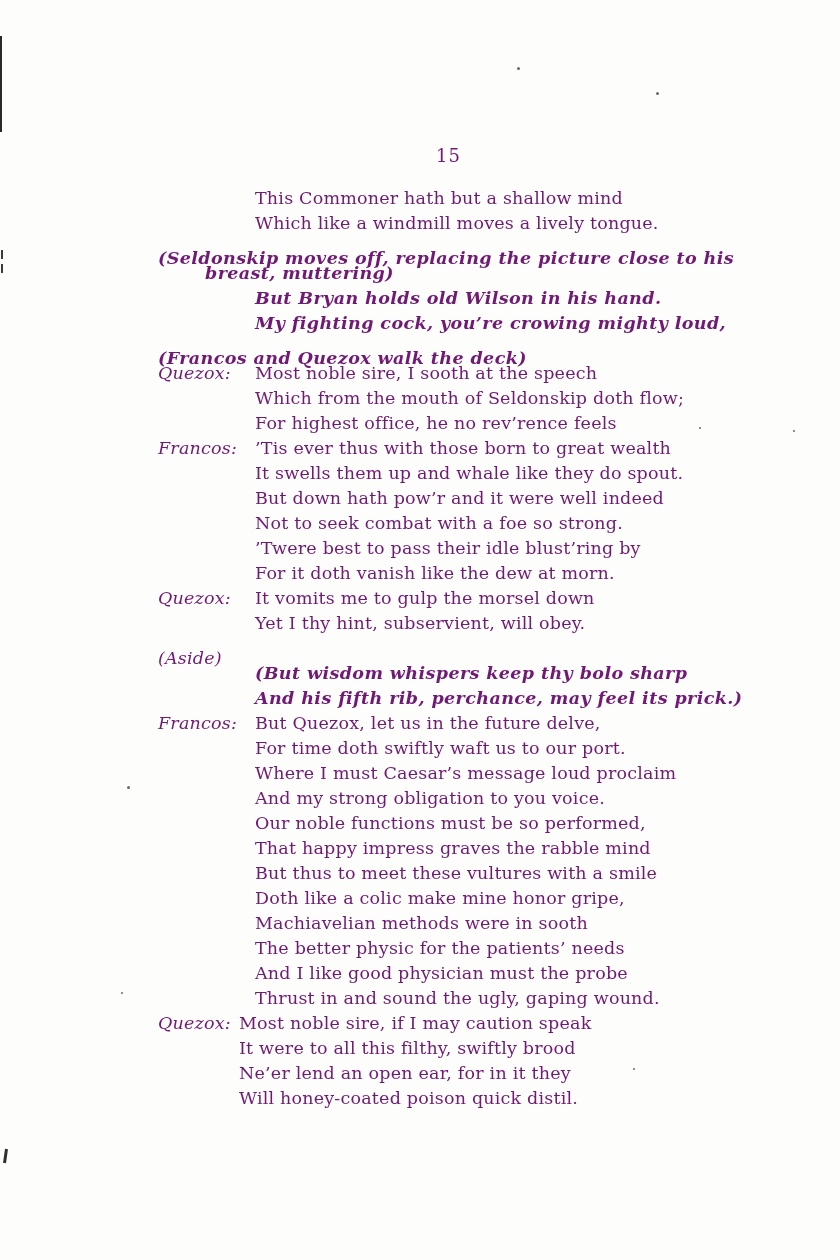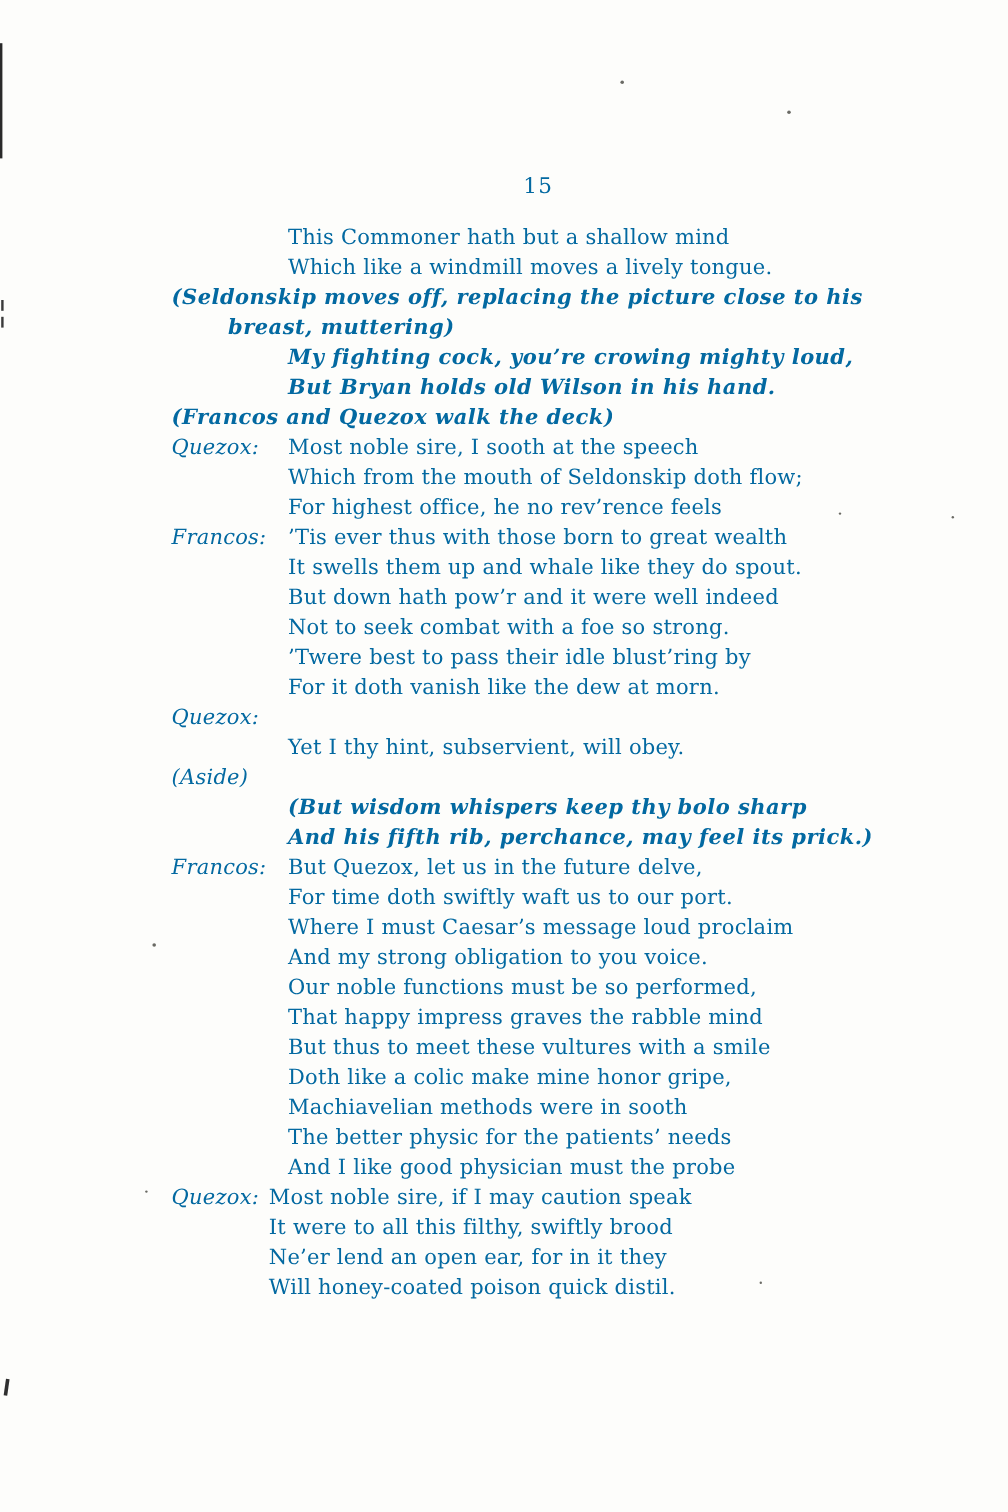--- a/index.html
+++ b/index.html
@@ -7,46 +7,46 @@
     padding: 0;
     background: #ffffff;
   }
   .page {
     position: relative;
     width: 840px;
     height: 1260px;
     background: #fdfdfb;
     overflow: hidden;
     font-family: "DejaVu Serif", "Liberation Serif", serif;
-    color: #0369a1;
+    color: #701a75;
   }
   .page-number {
     position: absolute;
     top: 145px;
     left: 436px;
     font-size: 18px;
     letter-spacing: 1px;
   }
   .text-block {
     position: absolute;
-    left: 143px;
+    left: 158px;
     top: 186px;
     width: 600px;
     text-decoration: underline;
   }
   .line {
     position: relative;
     height: 25px;
     line-height: 25px;
     font-size: 17.5px;
     white-space: nowrap;
     letter-spacing: 0.2px;
   }
   .line-text { display: inline-block; }
-  .indent-0 .line-text { margin-left: 0; }
+  .indent-0 .line-text { margin-left: 0; margin-top: 10px; }
   .indent-1 .line-text { margin-left: 47px; text-align: right; }
   .indent-2 .line-text { margin-left: 97px; }
   .indent-3 .line-text { margin-left: 81px; }
   .speaker {
     position: absolute;
     left: 0;
     top: 0;
     font-style: italic;
     text-align: center;
   }
@@ -88,46 +88,47 @@
   <div class="speck s6"></div>
   <div class="speck s7"></div>
 
   <div class="page-number">15</div>
 
   <div class="text-block">
       <div class="line indent-2 normal"><span class="line-text">This Commoner hath but a shallow mind</span></div>
       <div class="line indent-2 normal"><span class="line-text">Which like a windmill moves a lively tongue.</span></div>
       <div class="line indent-0 bold-italic"><span class="line-text">(Seldonskip moves off, replacing the picture close to his</span></div>
       <div class="line indent-1 bold-italic"><span class="line-text">breast, muttering)</span></div>
+      <div class="line indent-2 bold-italic"><span class="line-text">But Bryan holds old Wilson in his hand.</span></div>
       <div class="line indent-2 bold-italic"><span class="line-text">My fighting cock, you’re crowing mighty loud,</span></div>
-      <div class="line indent-2 bold-italic"><span class="line-text">But Bryan holds old Wilson in his hand.</span></div>
       <div class="line indent-0 bold-italic"><span class="line-text">(Francos and Quezox walk the deck)</span></div>
       <div class="line indent-2 normal"><span class="speaker">Quezox:</span><span class="line-text">Most noble sire, I sooth at the speech</span></div>
       <div class="line indent-2 normal"><span class="line-text">Which from the mouth of Seldonskip doth flow;</span></div>
       <div class="line indent-2 normal"><span class="line-text">For highest office, he no rev’rence feels</span></div>
       <div class="line indent-2 normal"><span class="speaker">Francos:</span><span class="line-text">’Tis ever thus with those born to great wealth</span></div>
       <div class="line indent-2 normal"><span class="line-text">It swells them up and whale like they do spout.</span></div>
       <div class="line indent-2 normal"><span class="line-text">But down hath pow’r and it were well indeed</span></div>
       <div class="line indent-2 normal"><span class="line-text">Not to seek combat with a foe so strong.</span></div>
       <div class="line indent-2 normal"><span class="line-text">’Twere best to pass their idle blust’ring by</span></div>
       <div class="line indent-2 normal"><span class="line-text">For it doth vanish like the dew at morn.</span></div>
-      <div class="line indent-2 normal"><span class="speaker">Quezox:</span></div>
+      <div class="line indent-2 normal"><span class="speaker">Quezox:</span><span class="line-text">It vomits me to gulp the morsel down</span></div>
       <div class="line indent-2 normal"><span class="line-text">Yet I thy hint, subservient, will obey.</span></div>
       <div class="line indent-0 italic"><span class="line-text">(Aside)</span></div>
       <div class="line indent-2 bold-italic"><span class="line-text">(But wisdom whispers keep thy bolo sharp</span></div>
       <div class="line indent-2 bold-italic"><span class="line-text">And his fifth rib, perchance, may feel its prick.)</span></div>
       <div class="line indent-2 normal"><span class="speaker">Francos:</span><span class="line-text">But Quezox, let us in the future delve,</span></div>
       <div class="line indent-2 normal"><span class="line-text">For time doth swiftly waft us to our port.</span></div>
       <div class="line indent-2 normal"><span class="line-text">Where I must Caesar’s message loud proclaim</span></div>
       <div class="line indent-2 normal"><span class="line-text">And my strong obligation to you voice.</span></div>
       <div class="line indent-2 normal"><span class="line-text">Our noble functions must be so performed,</span></div>
       <div class="line indent-2 normal"><span class="line-text">That happy impress graves the rabble mind</span></div>
       <div class="line indent-2 normal"><span class="line-text">But thus to meet these vultures with a smile</span></div>
       <div class="line indent-2 normal"><span class="line-text">Doth like a colic make mine honor gripe,</span></div>
       <div class="line indent-2 normal"><span class="line-text">Machiavelian methods were in sooth</span></div>
       <div class="line indent-2 normal"><span class="line-text">The better physic for the patients’ needs</span></div>
       <div class="line indent-2 normal"><span class="line-text">And I like good physician must the probe</span></div>
+      <div class="line indent-2 normal"><span class="line-text">Thrust in and sound the ugly, gaping wound.</span></div>
       <div class="line indent-3 normal"><span class="speaker">Quezox:</span><span class="line-text">Most noble sire, if I may caution speak</span></div>
       <div class="line indent-3 normal"><span class="line-text">It were to all this filthy, swiftly brood</span></div>
       <div class="line indent-3 normal"><span class="line-text">Ne’er lend an open ear, for in it they</span></div>
       <div class="line indent-3 normal"><span class="line-text">Will honey-coated poison quick distil.</span></div>
     </div>
 </div>
 
 </body></html>

